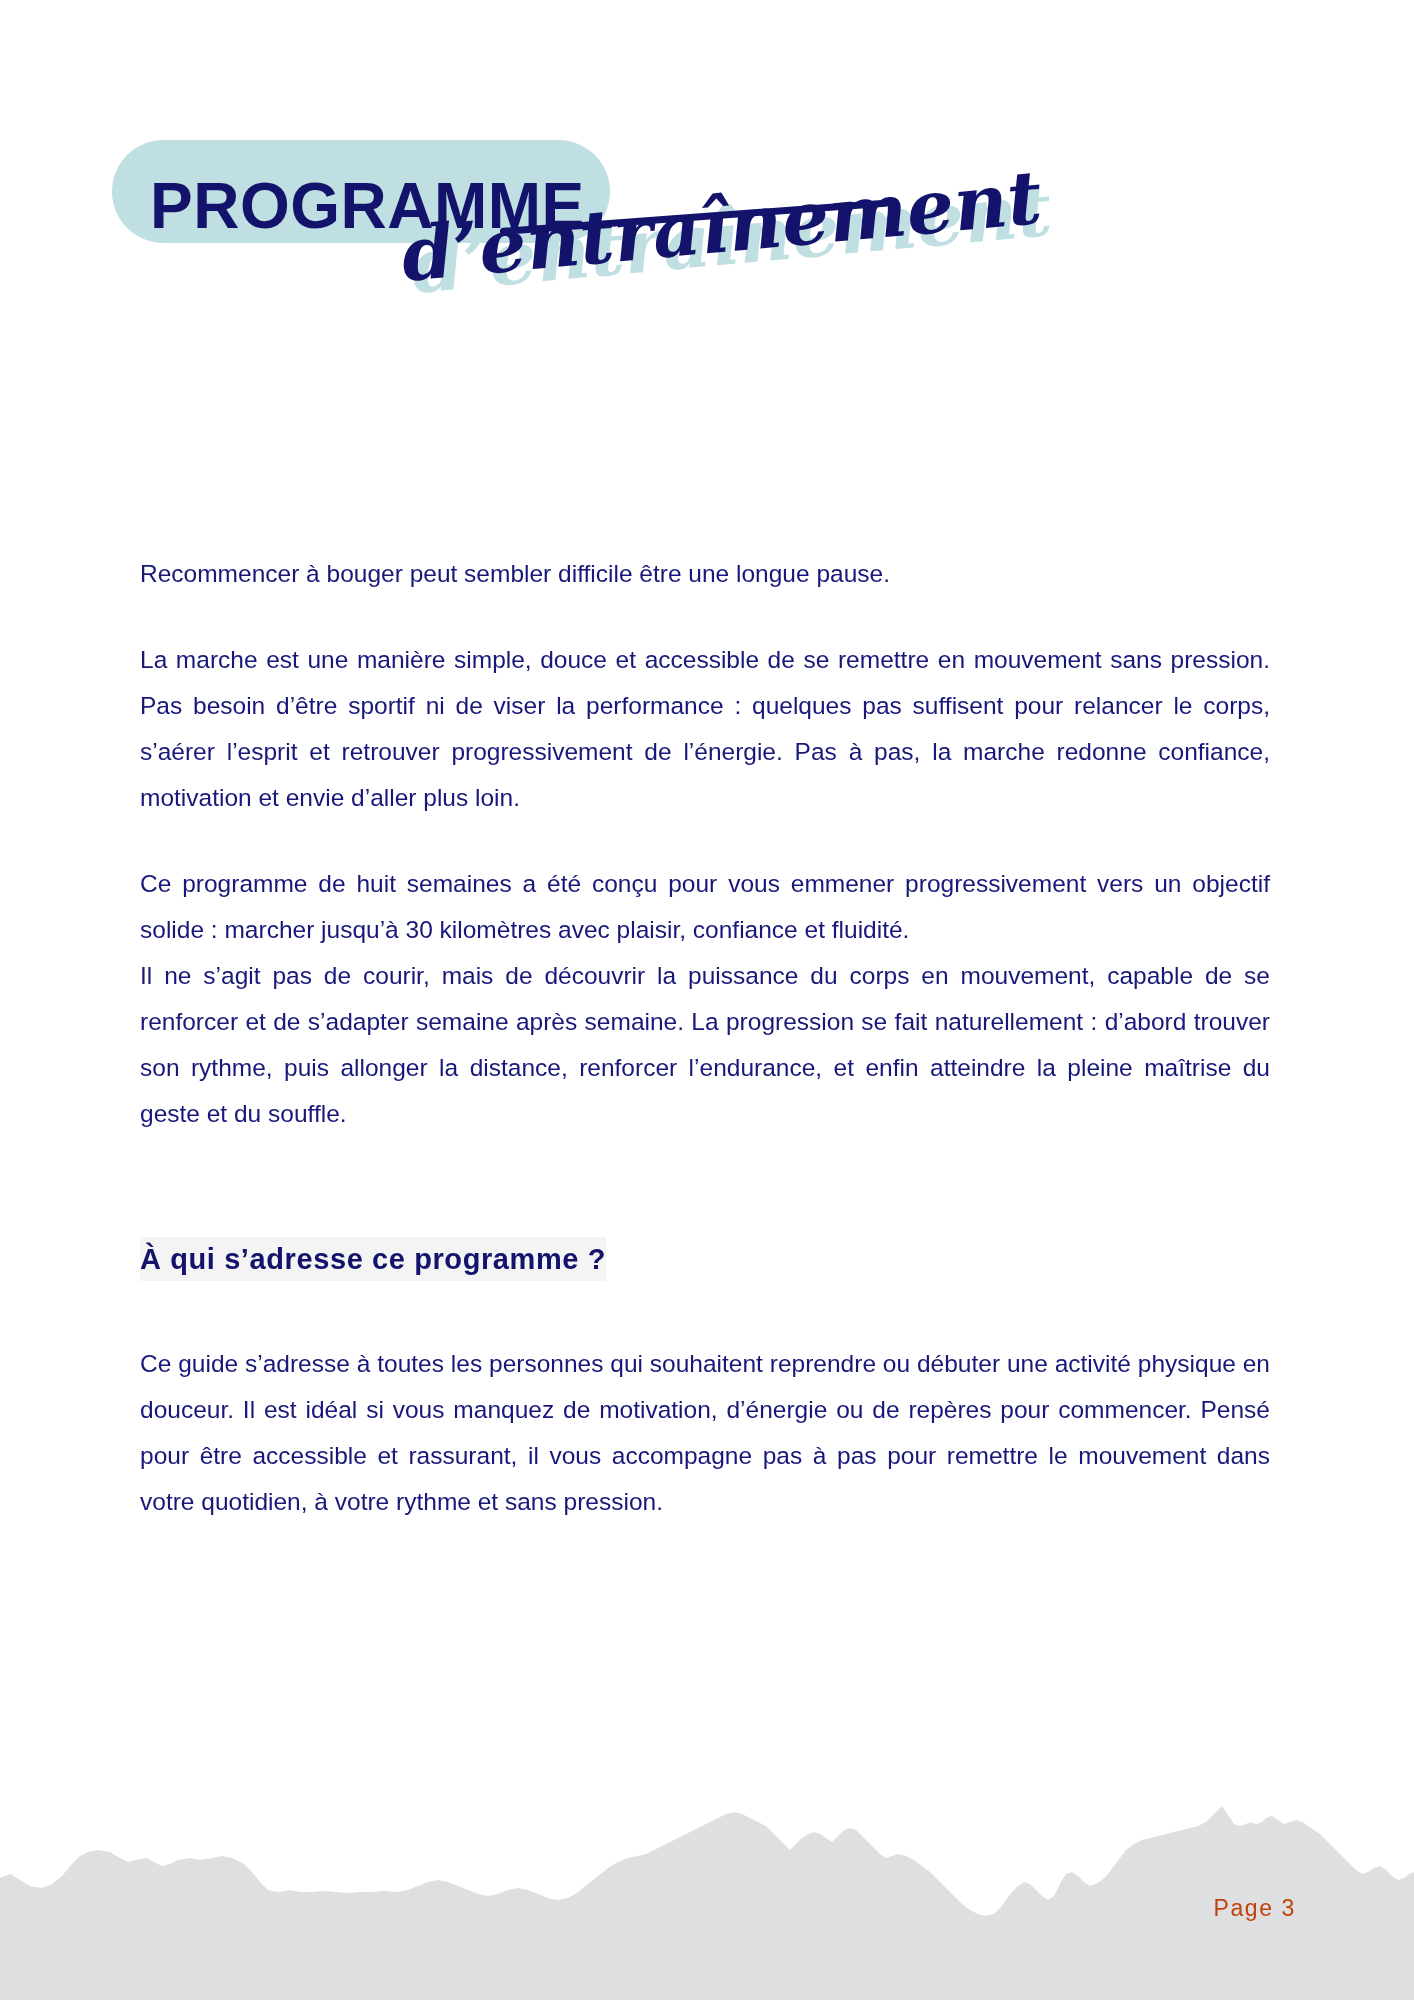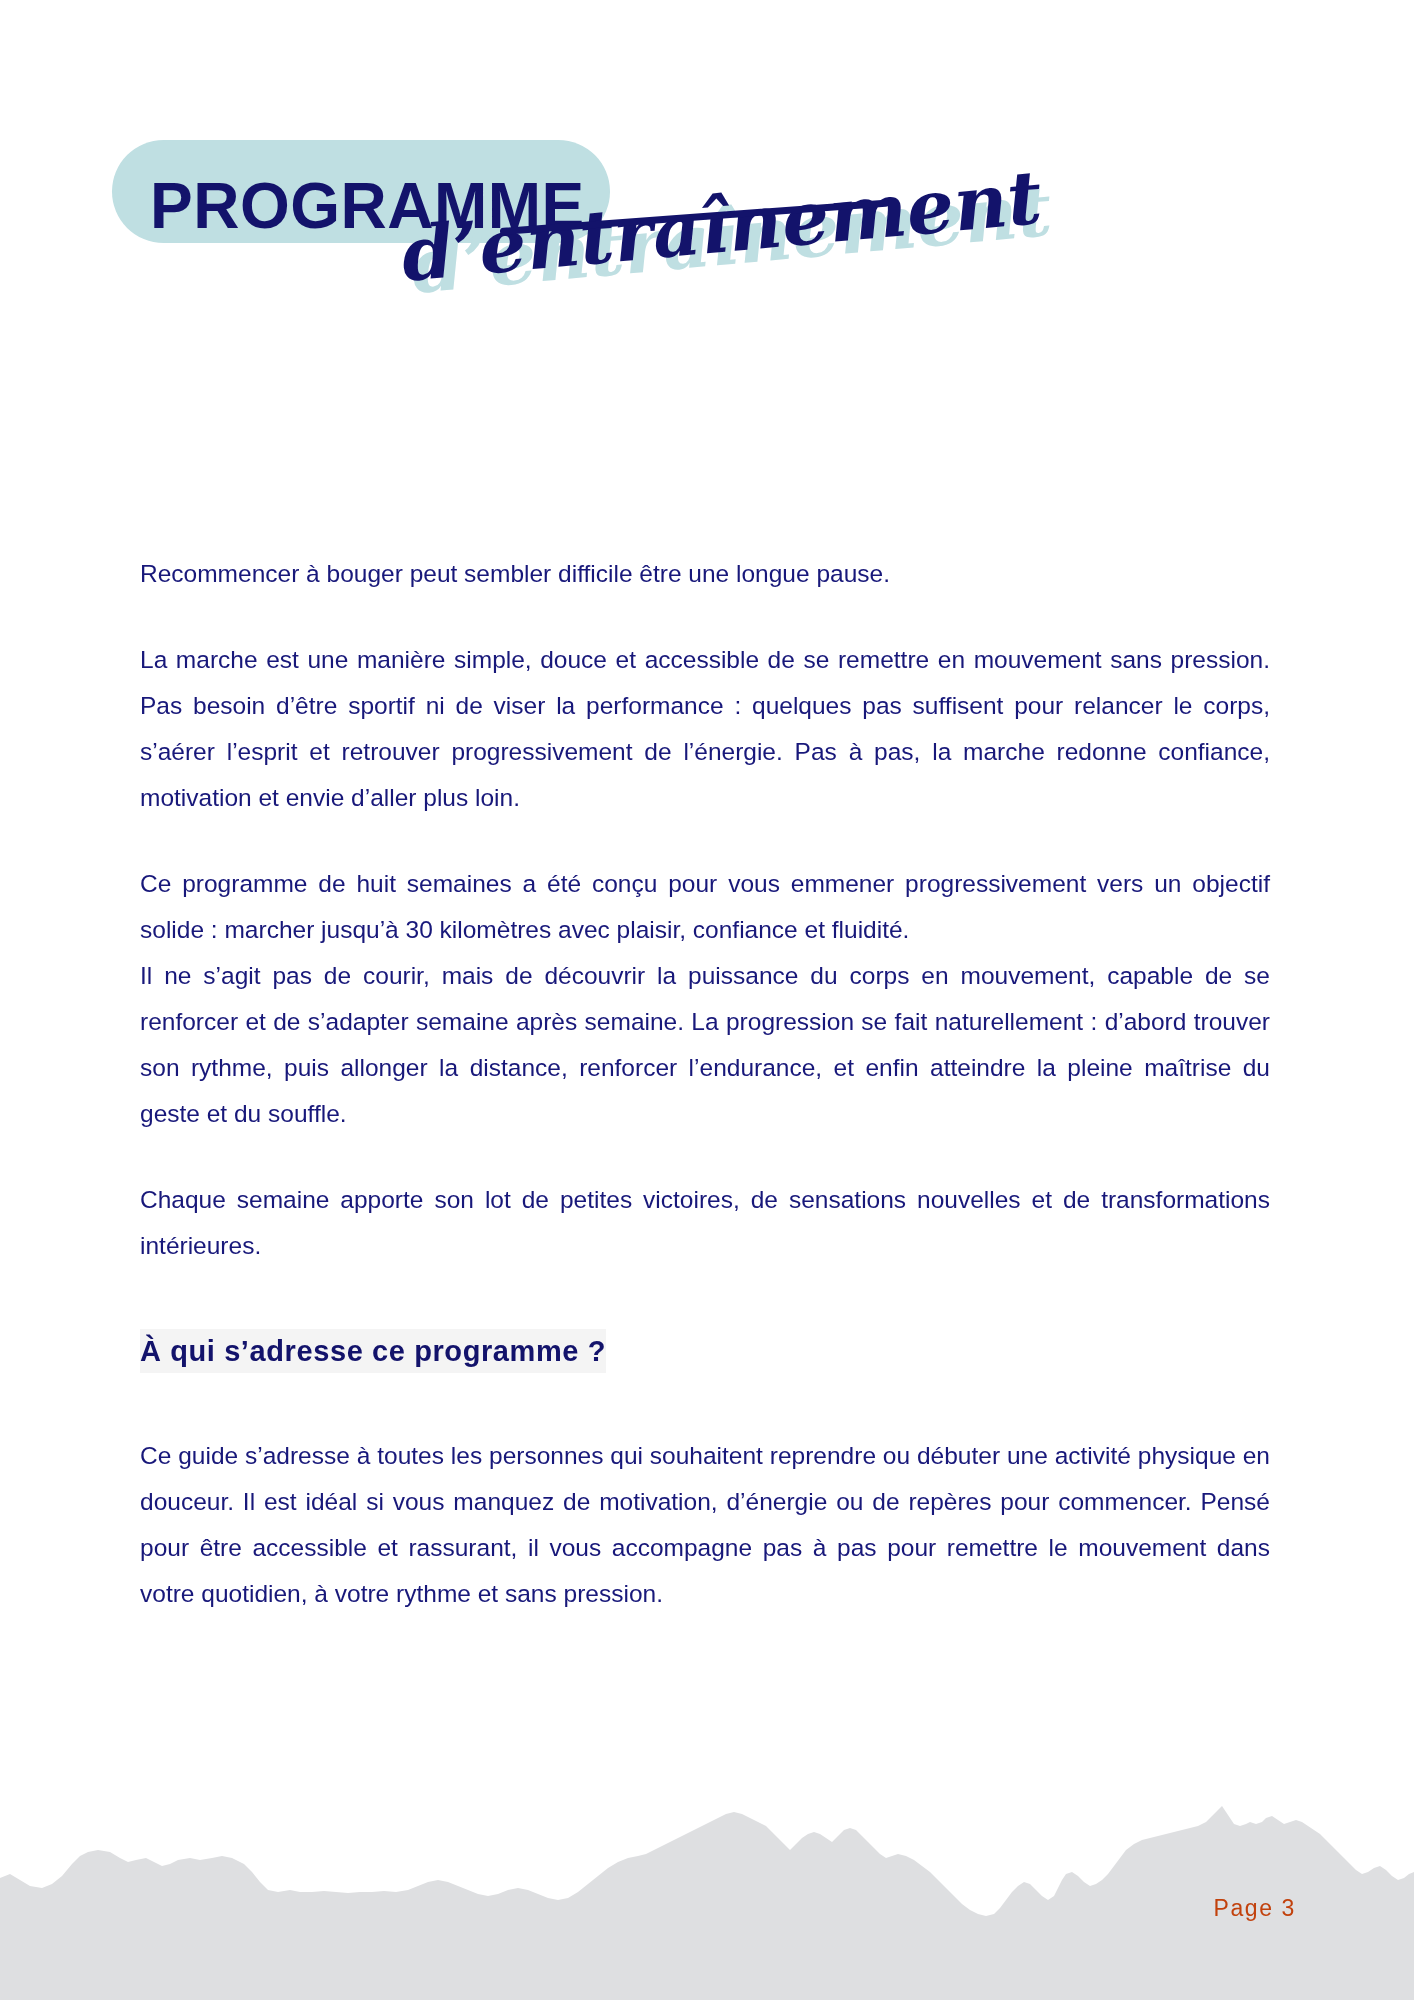--- a/index.html
+++ b/index.html
@@ -171,21 +171,20 @@
 
     <p class="body-text">La marche est une manière simple, douce et accessible de se remettre en mouvement sans pression. Pas besoin d’être sportif ni de viser la performance : quelques pas suffisent pour relancer le corps, s’aérer l’esprit et retrouver progressivement de l’énergie. Pas à pas, la marche redonne confiance, motivation et envie d’aller plus loin.</p>
 
     <div class="gap-40"></div>
 
     <p class="body-text">Ce programme de huit semaines a été conçu pour vous emmener progressivement vers un objectif solide : marcher jusqu’à 30 kilomètres avec plaisir, confiance et fluidité.</p>
     <p class="body-text">Il ne s’agit pas de courir, mais de découvrir la puissance du corps en mouvement, capable de se renforcer et de s’adapter semaine après semaine. La progression se fait naturellement : d’abord trouver son rythme, puis allonger la distance, renforcer l’endurance, et enfin atteindre la pleine maîtrise du geste et du souffle.</p>
 
     <div class="gap-40"></div>
 
-    <p class="body-text">Chaque semaine apporte son lot de petites victoires, de sensations nouvelles et de transformations intérieures.</p>
 
     <div class="gap-60"></div>
 
     <div class="heading-row">
       <h2 class="section-heading">À qui s’adresse ce programme ?</h2>
     </div>
 
     <div class="gap-60"></div>
 
     <p class="body-text"><span>Ce guide s’adresse à toutes les personnes qui souhaitent reprendre ou débuter une activité physique en douceur. Il est idéal </span><b>si vous manquez de motivation</b><span>, d’énergie ou de repères pour commencer. Pensé pour être accessible et rassurant, il vous accompagne pas à pas </span><b>pour remettre le mouvement dans votre quotidien</b><span>, à votre rythme et sans pression.</span></p>

